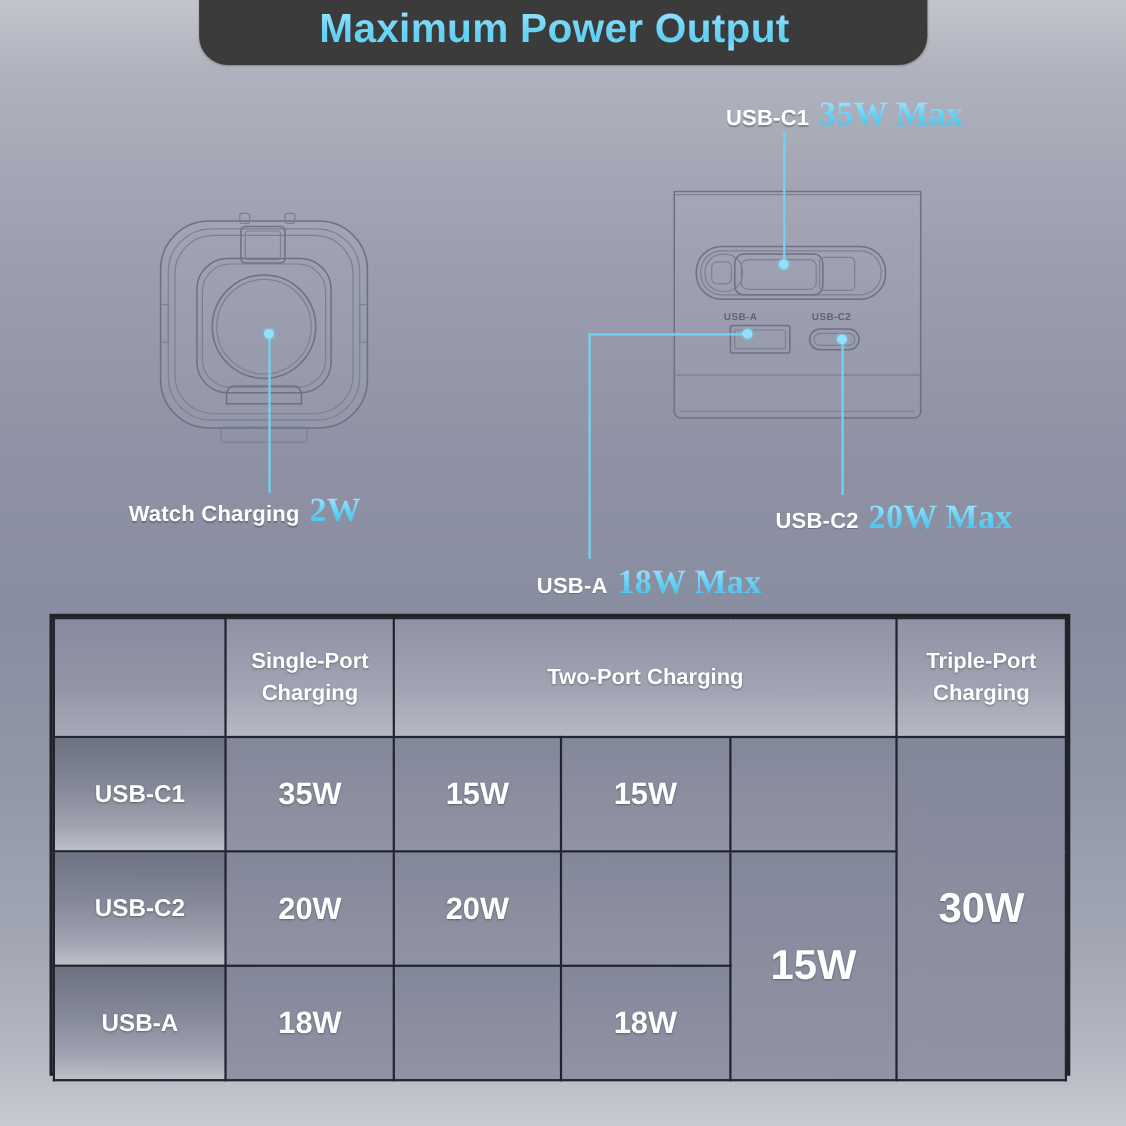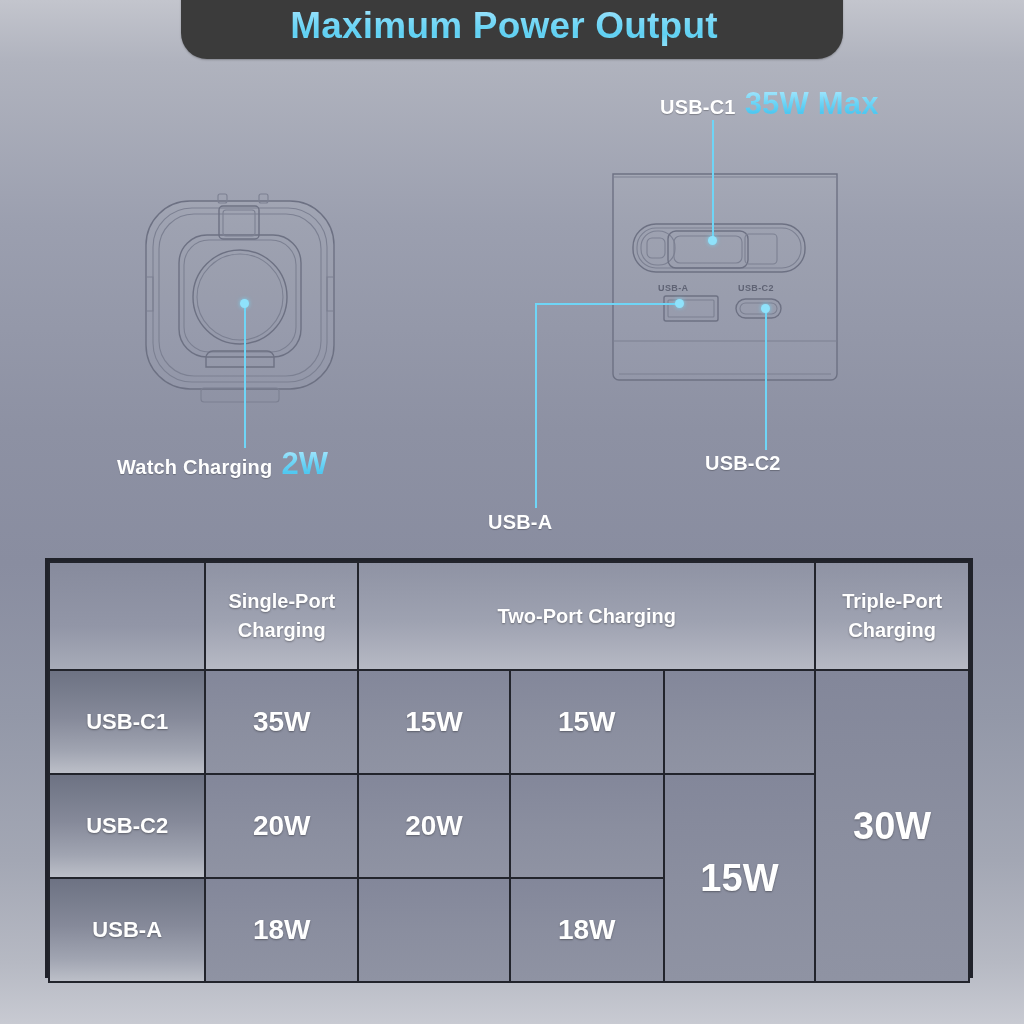--- a/index.html
+++ b/index.html
@@ -38,21 +38,21 @@
 
   
   .callout{position:absolute;white-space:nowrap;display:flex;align-items:baseline;gap:9px;}
   .callout .cname{
     color:#ffffff;font-weight:bold;font-size:20px;letter-spacing:.2px;
     text-shadow:0 1px 1px rgba(0,0,0,.25);
   }
   .callout .cval{
     font-weight:bold;font-size:31px;letter-spacing:.2px;
     background:linear-gradient(180deg,#b7ecff 0%,#6fd5f6 45%,#4ec7f0 75%,#8fe2fb 100%);
-    -webkit-background-clip:text;background-clip:text;color:transparent;
+    -webkit-background-clip:text;background-clip:text;color:transparent;font-family:Liberation Serif, serif;
     -webkit-text-fill-color:transparent;
   }
   #callout-usbc1{left:660px;top:86px;}
   #callout-watch{left:117px;top:446px;}
   #callout-usbc2{left:705px;top:452px;}
   #callout-usba{left:488px;top:511px;}
 
   
   .lead{position:absolute;background:#6fd5f6;}
   .dot{
@@ -183,24 +183,26 @@
     <span class="cval">35W Max</span>
   </div>
 
   <div class="callout" id="callout-watch">
     <span class="cname">Watch Charging</span>
     <span class="cval">2W</span>
   </div>
 
   <div class="callout" id="callout-usbc2">
     <span class="cname">USB-C2</span>
+    <span class="cval">20W Max</span>
   </div>
 
   <div class="callout" id="callout-usba">
     <span class="cname">USB-A</span>
+    <span class="cval">18W Max</span>
   </div>
 
   <div class="tbl">
     <table>
       <colgroup>
         <col style="width:17.0%">
           <col style="width:16.6%">
           <col style="width:16.5%">
         <col style="width:16.7%">
           <col style="width:16.5%">

